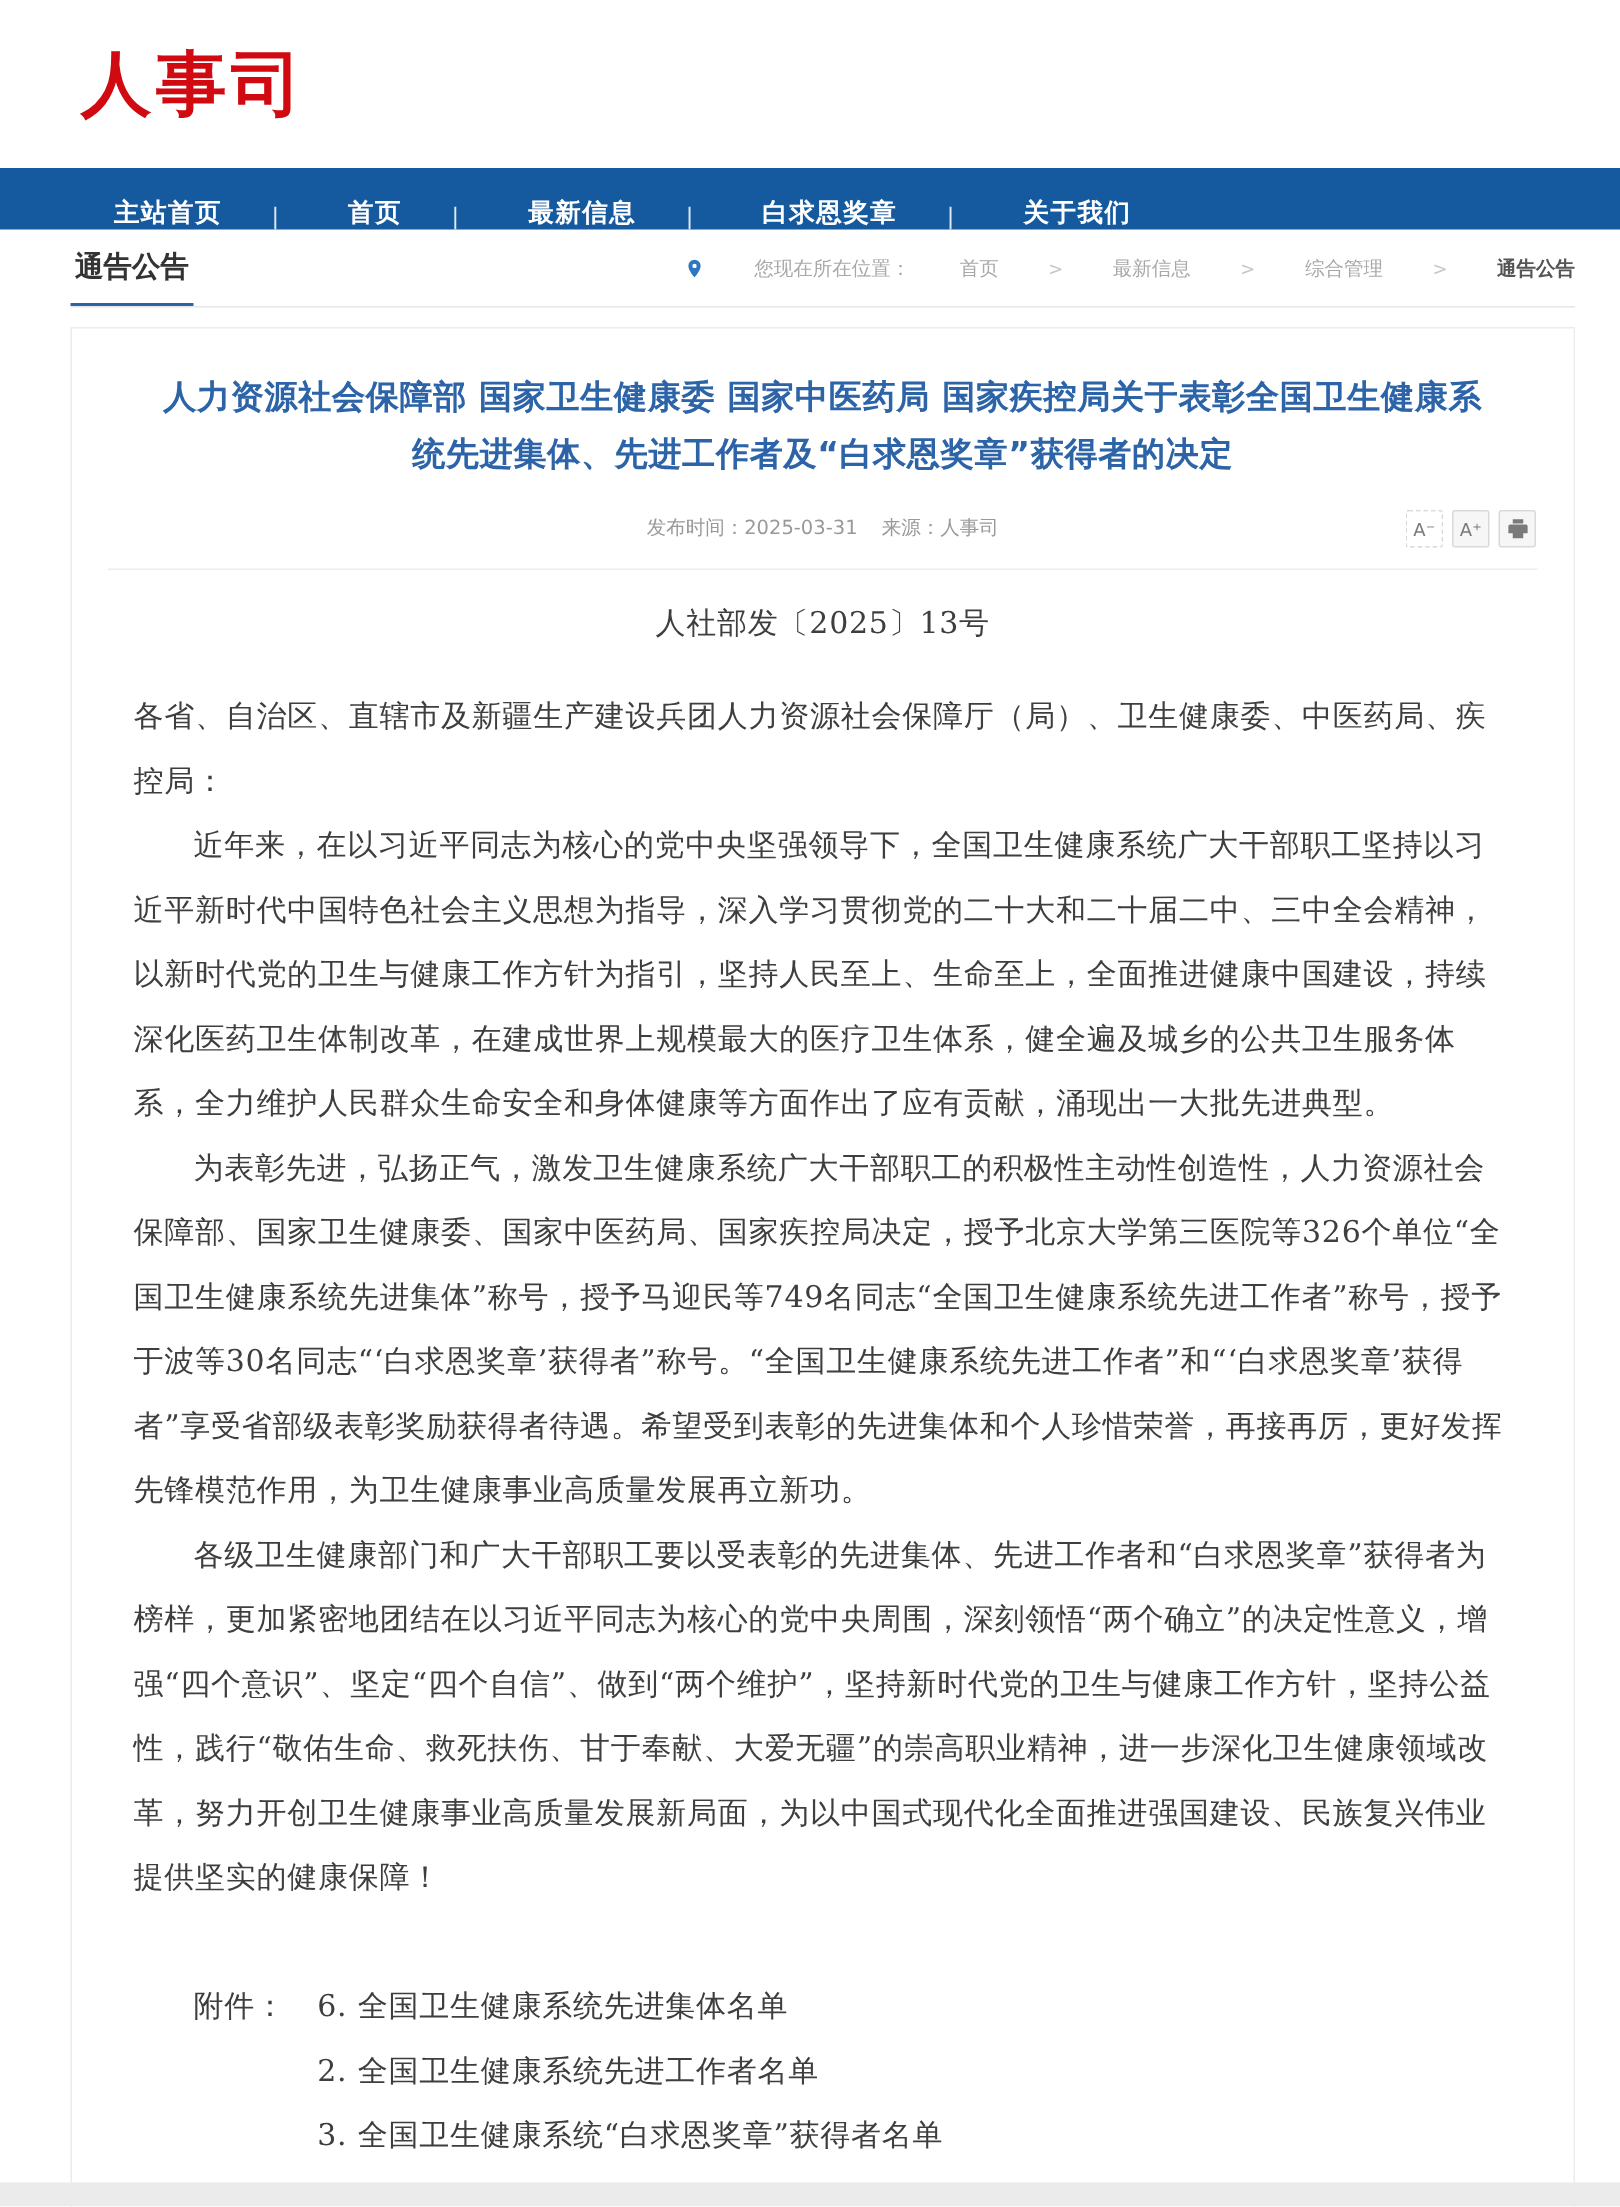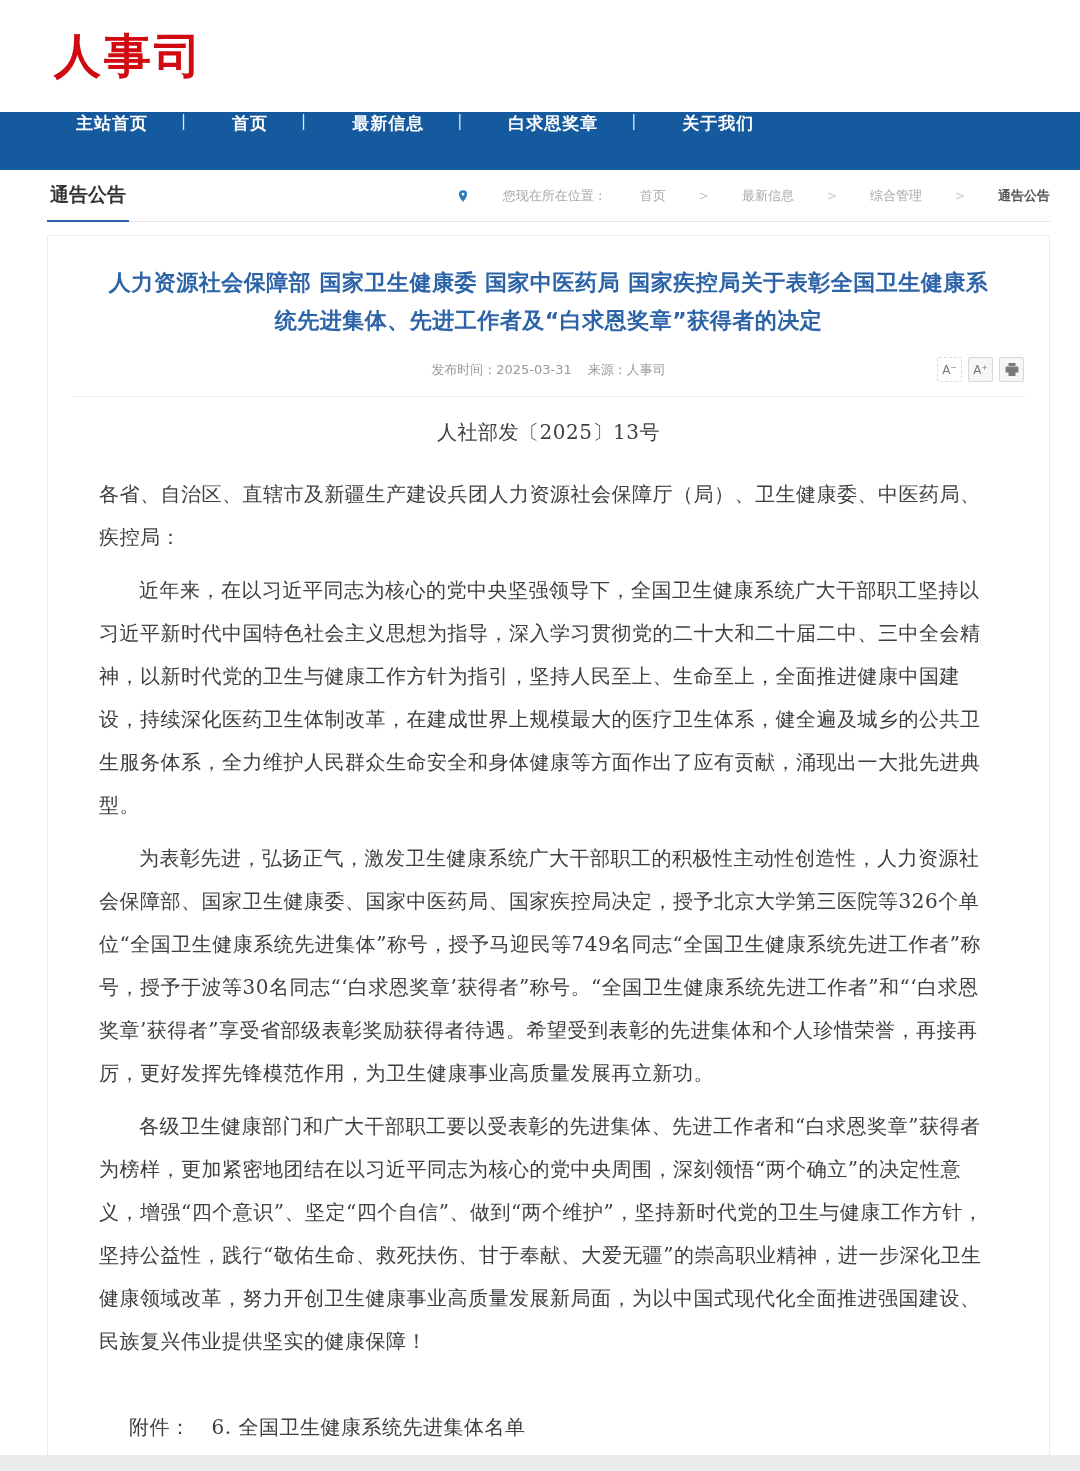--- a/index.html
+++ b/index.html
@@ -6,44 +6,44 @@
   html, body { margin: 0; padding: 0; }
   body {
     width: 1080px; height: 1471px; position: relative; overflow: hidden;
     background: #ffffff;
     font-family: "DejaVu Sans", "Liberation Sans", sans-serif;
   }
   
   .site-header { height: 112px; display: flex; align-items: center; padding-left: 54px; background: #fff; }
   .logo { color: #d00a10; font-size: 47px; font-weight: bold; letter-spacing: 3px; cursor: pointer; }
   
-  .main-nav { height: 58px; background: #15599e; display: flex; align-items: flex-start; padding-left: 76px; }
+  .main-nav { height: 41px; background: #15599e; display: flex; align-items: flex-end; padding-left: 76px; }
   .main-nav a { color: #ffffff; font-size: 17px; font-weight: bold; text-decoration: none; margin-right: 33px; letter-spacing: 1px; }
   .main-nav .nav-sep { color: #dce9f5; font-size: 15px; margin-right: 46px; font-weight: normal; }
   
-  .breadcrumb-bar { margin: 0 30px 0 47px; height: 52px; display: flex; justify-content: space-between; align-items: center; border-bottom: 1px solid #e6e6e6; }
+  .breadcrumb-bar { margin: 0 30px 0 47px; height: 52px; display: flex; justify-content: space-between; border-bottom: 1px solid #e6e6e6; }
   .section-title { font-size: 19px; font-weight: bold; color: #333; height: 100%; display: flex; align-items: center; border-bottom: 2px solid #2a65a5; margin-bottom: -1px; padding: 0 3px; }
   .crumbs { font-size: 13px; color: #a8a8a8; display: flex; align-items: center; gap: 23px; }
   .crumbs > * { margin-left: 10px; }
   .crumbs a { color: #a8a8a8; text-decoration: none; }
   .crumbs .crumb-sep { color: #c6c6c6; font-size: 12px; }
   .crumbs .current { color: #555; font-weight: bold; }
   .pin-icon { display: inline-flex; }
   
   .card { margin: 13px 30px 0 47px; border: 1px solid #ececec; background: #fff; padding: 26px 41px 30px; min-height: 1195px; }
   .doc-title { margin: 2px 18px 0; text-align: center; color: #2d64a8; font-size: 22px; font-weight: bold; line-height: 38px; letter-spacing: 0.5px; }
   .meta-row { position: relative; margin-top: 17px; text-align: center; color: #999; font-size: 13px; height: 26px; line-height: 26px; }
   .meta-row .sp { margin: 0 6px; }
   .tools { position: absolute; right: -16px; top: 0; display: flex; gap: 6px; }
   .tool { width: 25px; height: 25px; border: 1px solid #d9d9d9; background: #f6f6f6; color: #7a7a7a; font-size: 12px; display: flex; align-items: center; justify-content: center; border-radius: 2px; cursor: pointer; padding: 0; font-family: inherit; }
   .tool.dashed { border-style: dashed; background: #fff; }
   .meta-divider { border: none; border-top: 1px solid #ededed; margin: 13px -17px 0; }
   
   article { font-family: "DejaVu Serif", "Liberation Serif", serif; font-size: 20px; color: #3e3e3e; line-height: 43px; margin-top: 14px; letter-spacing: 0.5px; }
-  article p { margin: 10px; }
+  article p { margin: 0; }
   .doc-number { text-align: center; margin-bottom: 19px; }
   .para-indent { text-indent: 2em; }
   .attachments { display: flex; margin-top: 43px; margin-left: 2em; gap: 21px; }
   .att-label { white-space: nowrap; flex: 0 0 auto; }
   .att-items { flex: 1; }
   
   .footer-strip { position: absolute; left: 0; bottom: 0; width: 100%; height: 16px; background: #ebebeb; }
 </style>
 </head>
 <body>
@@ -107,19 +107,20 @@
     <p class="salutation">各省、自治区、直辖市及新疆生产建设兵团人力资源社会保障厅（局）、卫生健康委、中医药局、疾控局：</p>
     <p class="para-indent">近年来，在以习近平同志为核心的党中央坚强领导下，全国卫生健康系统广大干部职工坚持以习近平新时代中国特色社会主义思想为指导，深入学习贯彻党的二十大和二十届二中、三中全会精神，以新时代党的卫生与健康工作方针为指引，坚持人民至上、生命至上，全面推进健康中国建设，持续深化医药卫生体制改革，在建成世界上规模最大的医疗卫生体系，健全遍及城乡的公共卫生服务体系，全力维护人民群众生命安全和身体健康等方面作出了应有贡献，涌现出一大批先进典型。</p>
     <p class="para-indent">为表彰先进，弘扬正气，激发卫生健康系统广大干部职工的积极性主动性创造性，人力资源社会保障部、国家卫生健康委、国家中医药局、国家疾控局决定，授予北京大学第三医院等326个单位“全国卫生健康系统先进集体”称号，授予马迎民等749名同志“全国卫生健康系统先进工作者”称号，授予于波等30名同志“‘白求恩奖章’获得者”称号。“全国卫生健康系统先进工作者”和“‘白求恩奖章’获得者”享受省部级表彰奖励获得者待遇。希望受到表彰的先进集体和个人珍惜荣誉，再接再厉，更好发挥先锋模范作用，为卫生健康事业高质量发展再立新功。</p>
     <p class="para-indent">各级卫生健康部门和广大干部职工要以受表彰的先进集体、先进工作者和“白求恩奖章”获得者为榜样，更加紧密地团结在以习近平同志为核心的党中央周围，深刻领悟“两个确立”的决定性意义，增强“四个意识”、坚定“四个自信”、做到“两个维护”，坚持新时代党的卫生与健康工作方针，坚持公益性，践行“敬佑生命、救死扶伤、甘于奉献、大爱无疆”的崇高职业精神，进一步深化卫生健康领域改革，努力开创卫生健康事业高质量发展新局面，为以中国式现代化全面推进强国建设、民族复兴伟业提供坚实的健康保障！</p>
 
     <div class="attachments">
       <span class="att-label">附件：</span>
       <div class="att-items">
         <div>6. 全国卫生健康系统先进集体名单</div>
         <div>2. 全国卫生健康系统先进工作者名单</div>
+        <div>3. 全国卫生健康系统“白求恩奖章”获得者名单</div>
       </div>
     </div>
 
   </article>
 </main>
 
 <div class="footer-strip"></div>
 
 </body></html>

